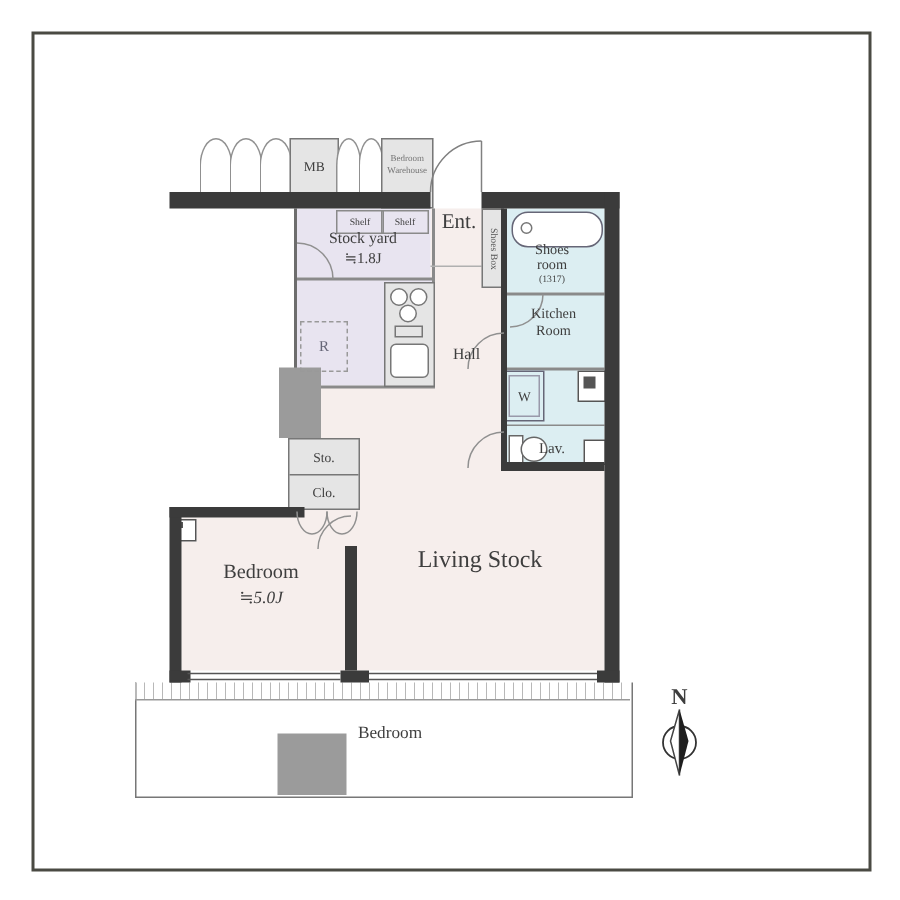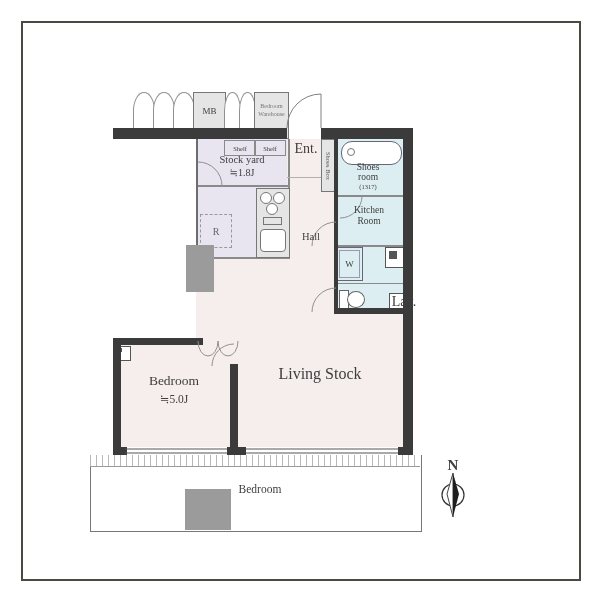--- a/index.html
+++ b/index.html
@@ -53,20 +53,28 @@
   <div class="abs thin" style="left:198px;top:185px;width:90px;height:1.5px;"></div>
   <div class="abs thin" style="left:287px;top:177px;width:47px;height:1px;background:#b0b0b0;"></div>
   <div class="abs thin" style="left:198px;top:257px;width:92px;height:1.5px;"></div>
   <div class="abs thin" style="left:338px;top:195px;width:65px;height:1.5px;"></div>
   <div class="abs thin" style="left:338px;top:245px;width:65px;height:1.5px;"></div>
   <div class="abs thin" style="left:338px;top:283px;width:65px;height:1px;"></div>
   <div class="abs thin" style="left:196px;top:139px;width:2px;height:107px;background:#6d6d6d;"></div>
 
   <div class="abs box" style="left:186px;top:245px;width:28px;height:47px;background:var(--gray_block);"></div>
 
+  <div class="abs box outl" style="left:192px;top:292px;width:46px;height:46px;">
+    <div class="flexc" style="height:23px;font-size:9px;border-bottom:1px solid #777;">
+      <span>Sto.</span>
+    </div>
+    <div class="flexc" style="height:22px;font-size:9px;">
+      <span>Clo.</span>
+    </div>
+  </div>
 
   <div class="abs box flexc" style="left:224px;top:140px;width:30px;height:14px;border:1px solid #8a8a8a;font-size:6.5px;">
     <span>Shelf</span>
   </div>
   <div class="abs box flexc" style="left:254px;top:140px;width:30px;height:14px;border:1px solid #8a8a8a;font-size:6.5px;">
     <span>Shelf</span>
   </div>
 
   <div class="abs box outl flexc vtext" style="left:321px;top:139px;width:13px;height:51px;font-size:6.5px;color:#555;">
     <span>Shoes Box</span>
@@ -158,26 +166,26 @@
   </div>
 
 
   <div class="label" style="left:336px;top:205px;width:66px;line-height:1.15;">
     <div style="font-size:9.5px;">Kitchen</div>
     <div style="font-size:9.5px;">Room</div>
   </div>
 
   <div class="label" style="left:288px;top:231px;width:46px;font-size:10.5px;">Hall</div>
 
-  <div class="label" style="left:348px;top:294px;width:40px;font-size:14px;padding-left:36px;">Lav.</div>
+  <div class="label" style="left:348px;top:294px;width:40px;font-size:10px;">Lav.</div>
 
   <div class="label" style="left:240px;top:363px;width:160px;line-height:1.35;">
     <div style="font-size:16px;">Living Stock</div>
   </div>
 
   <div class="label" style="left:118px;top:372px;width:112px;line-height:1.4;">
     <div style="font-size:13.5px;">Bedroom</div>
-    <div style="font-size:11.5px;">≒5.0J</div>
+    <div style="font-size:11.5px;font-style:italic;">≒5.0J</div>
   </div>
 
   <div class="label" style="left:180px;top:483px;width:160px;font-size:11.5px;">Bedroom</div>
 
 </div>
 
 </body></html>

